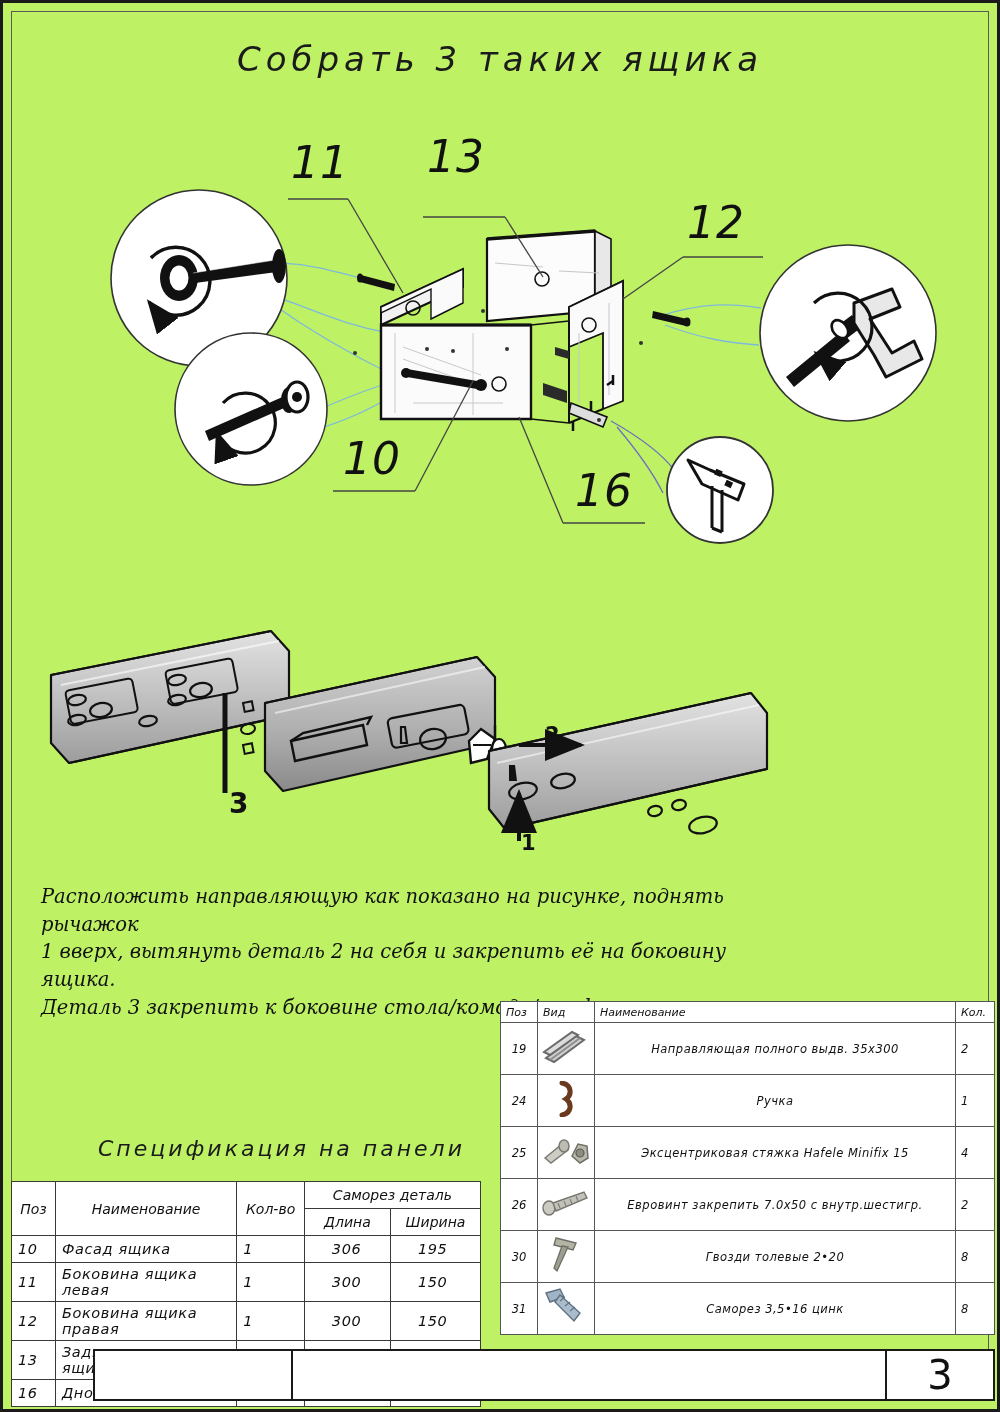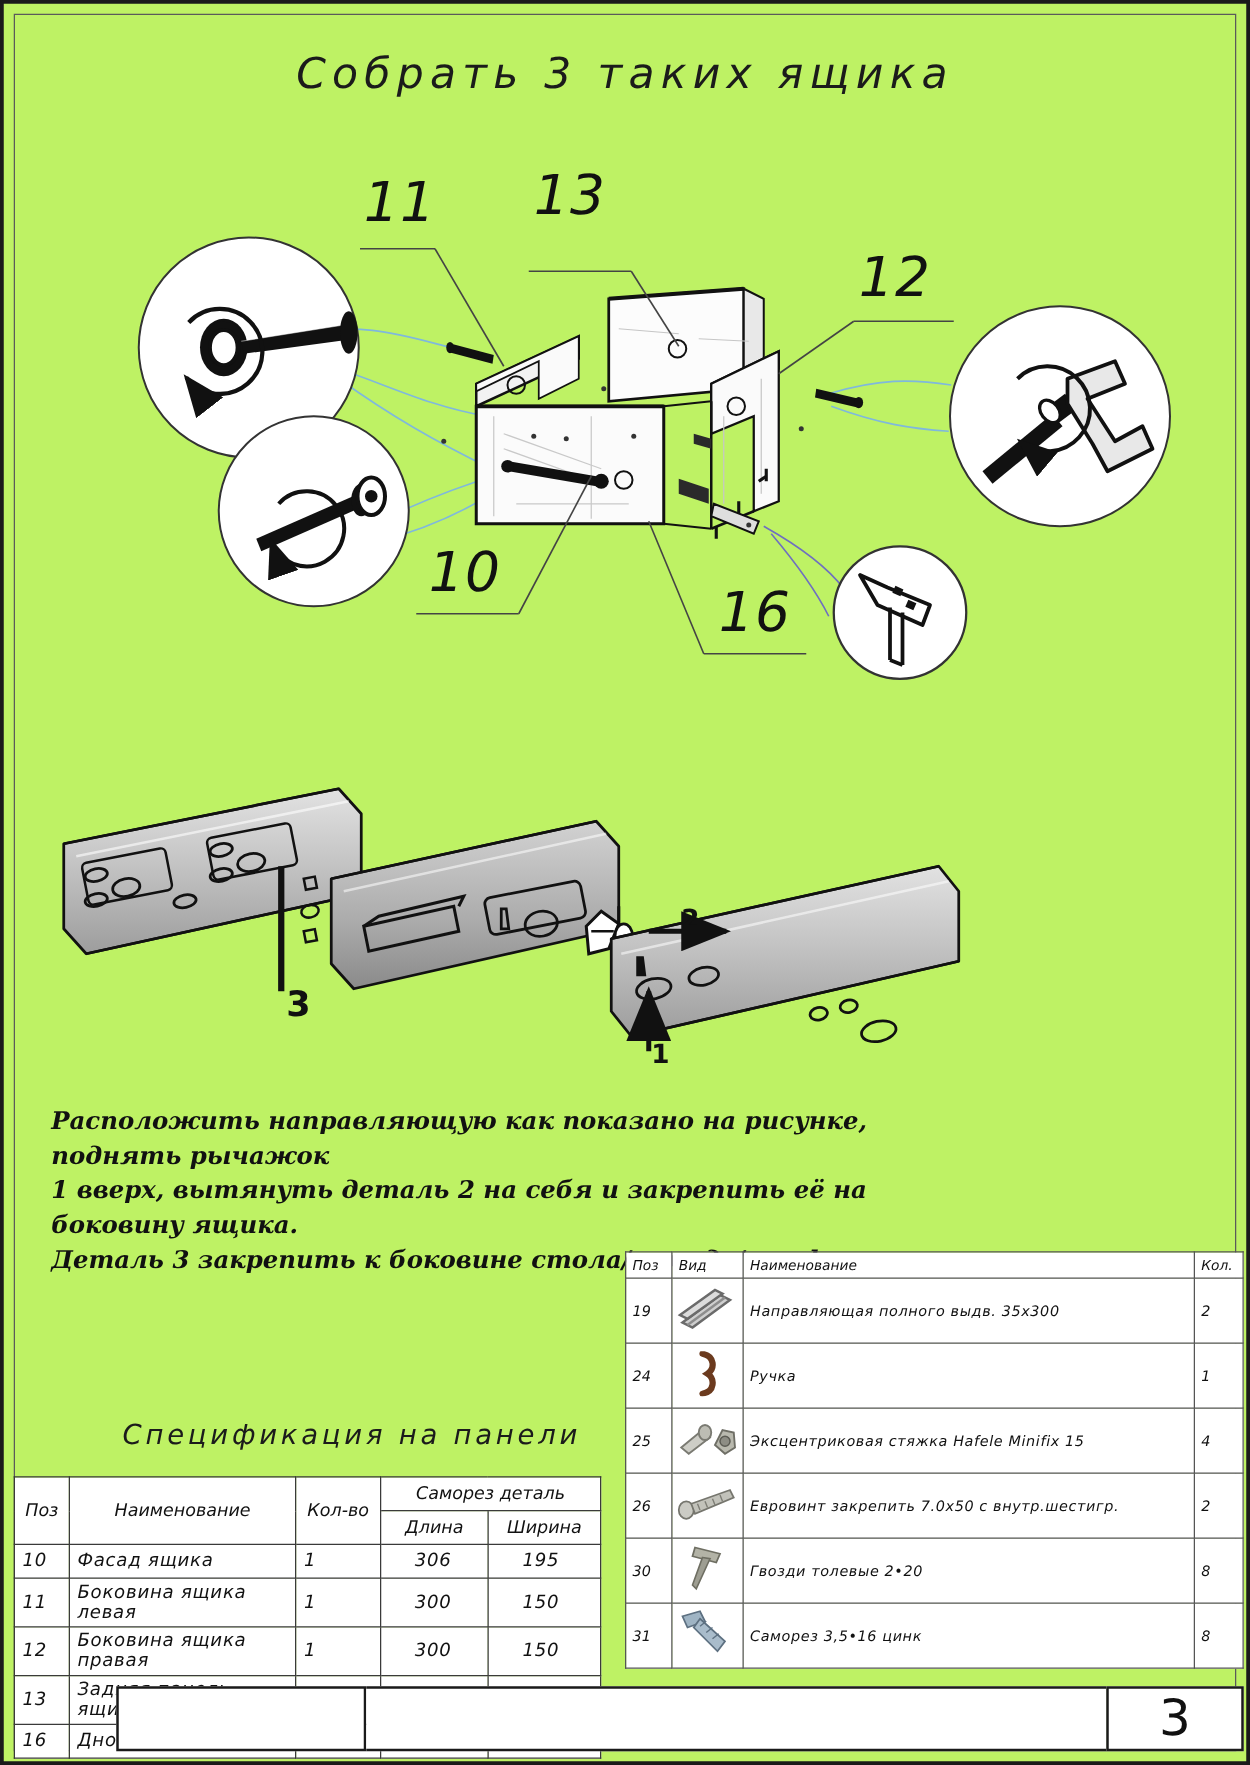--- a/index.html
+++ b/index.html
@@ -42,21 +42,21 @@
     line-height:1;
   }
 
   
   .art{position:absolute;left:0;top:0;width:1000px;height:1412px;pointer-events:none;}
 
   
   .instructions{
     position:absolute;left:38px;top:880px;width:740px;
     font-family:"DejaVu Serif", serif;
-    font-weight:700;font-style:italic;
+    font-weight:400;font-style:italic;
     font-size:19.5px;line-height:1.42;
     color:#111;
   }
 
   
   .spec-title{
     position:absolute;left:95px;top:1133px;
     font-style:italic;font-size:22px;letter-spacing:3px;color:#1b1b1b;
   }
   table{border-collapse:collapse;}
@@ -85,23 +85,23 @@
     font-style:italic;font-size:11.5px;color:#111;
   }
   .parts-table th,.parts-table td{
     border:1px solid #555;
     font-weight:400;font-style:italic;
     padding:2px 5px;
     vertical-align:middle;
     background:#fff;
   }
   .parts-table th{font-size:11px;text-align:left;height:16px;}
-  .parts-table td.p-pos{width:26px;text-align:left;}
+  .parts-table td.p-pos{width:26px;text-align:center;}
   .parts-table td.p-view{width:52px;text-align:center;padding:2px;}
-  .parts-table td.p-name{letter-spacing:.5px;}
+  .parts-table td.p-name{letter-spacing:.5px;text-align:center;}
   .parts-table td.p-qty{width:28px;text-align:left;}
   .parts-row{height:52px;}
 
   
   .title-block{
     position:absolute;left:8px;bottom:8px;width:984px;height:52px;
     box-sizing:border-box;
   }
   .tb-cellA{
     position:absolute;left:82px;top:0;width:200px;height:52px;

